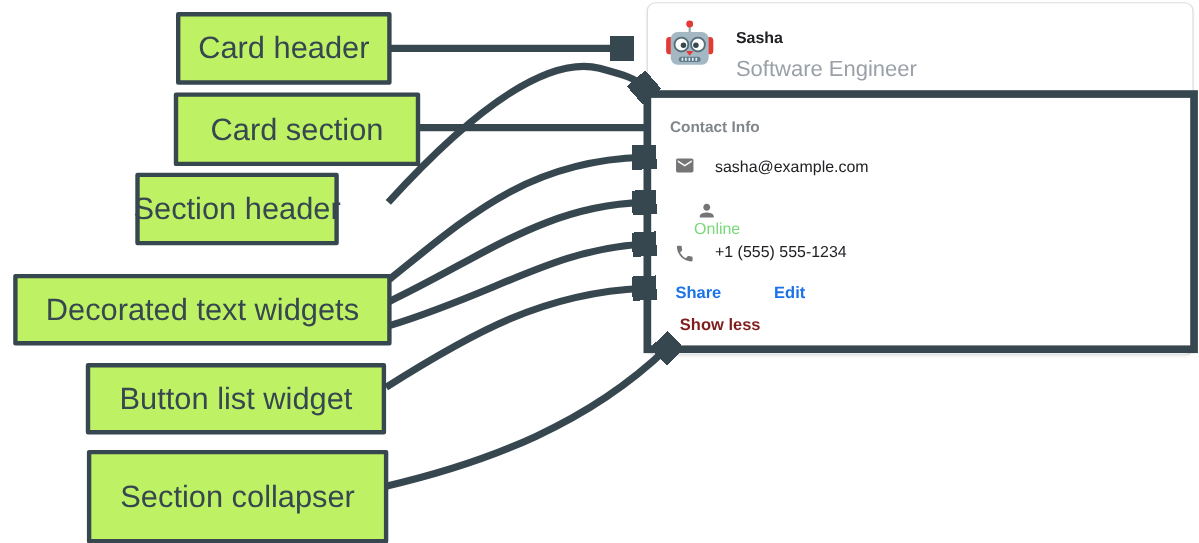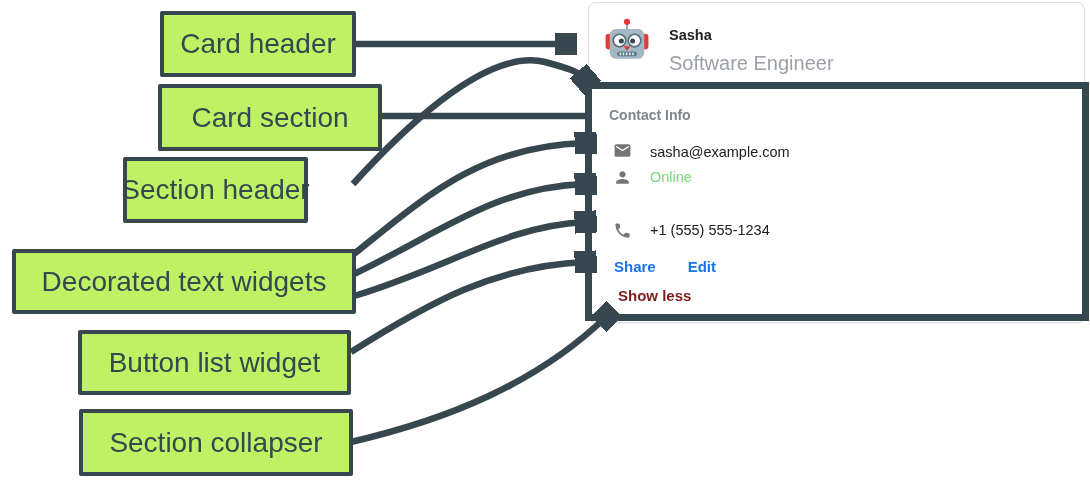--- a/index.html
+++ b/index.html
@@ -98,28 +98,28 @@
     height: 20px;
   }
   .info-row .row-icon { width: 19px; height: 19px; flex: 0 0 19px; }
   .info-row .row-text {
     margin-left: 18px;
     font-size: 14.5px;
     color: #202124;
   }
   .info-row .row-text.green { color: #77D977; }
   .row-email  { top: 51px; align-items: flex-end; }
-  .row-status { top: 78px; }
+  .row-status { top: 93px; flex-direction: column; }
   .row-phone  { top: 131px; }
 
   .btn-row {
     position: absolute;
     left: 22px; top: 169px;
     display: flex;
-    gap: 32px;
+    gap: 48px;
     justify-content: flex-end;
   }
   .link-btn {
     font-size: 15px;
     font-weight: 700;
     color: #1A73E8;
     background: none;
     border: none;
     cursor: pointer;
     font-family: "Liberation Sans", sans-serif;
@@ -211,15 +211,15 @@
     <path d="M 354 296 C 450 267, 505 226, 585 222" marker-end="url(#ah)"></path>
     <path d="M 351 352 C 430 302, 495 266, 585 262" marker-end="url(#ah)"></path>
     <path d="M 351 442 C 445 420, 535 385, 606 317" marker-end="url(#ah)"></path>
   </svg>
 
   <div class="label-box" style="left:160px; top:11px;  width:196px; height:66px;">Card header</div>
   <div class="label-box" style="left:158px; top:84px;  width:224px; height:67px;">Card section</div>
   <div class="label-box" style="left:123px; top:157px; width:185px; height:66px;">Section header</div>
   <div class="label-box" style="left:12px;  top:249px; width:344px; height:65px;">Decorated text widgets</div>
   <div class="label-box" style="left:78px;  top:330px; width:273px; height:65px;">Button list widget</div>
-  <div class="label-box" style="left:79px;  top:409px; width:274px; height:67px;">Section collapser</div>
+  <div class="label-box" style="left:79px;  top:409px; width:274px; height:85px;">Section collapser</div>
 
 </div>
 
 </body></html>

